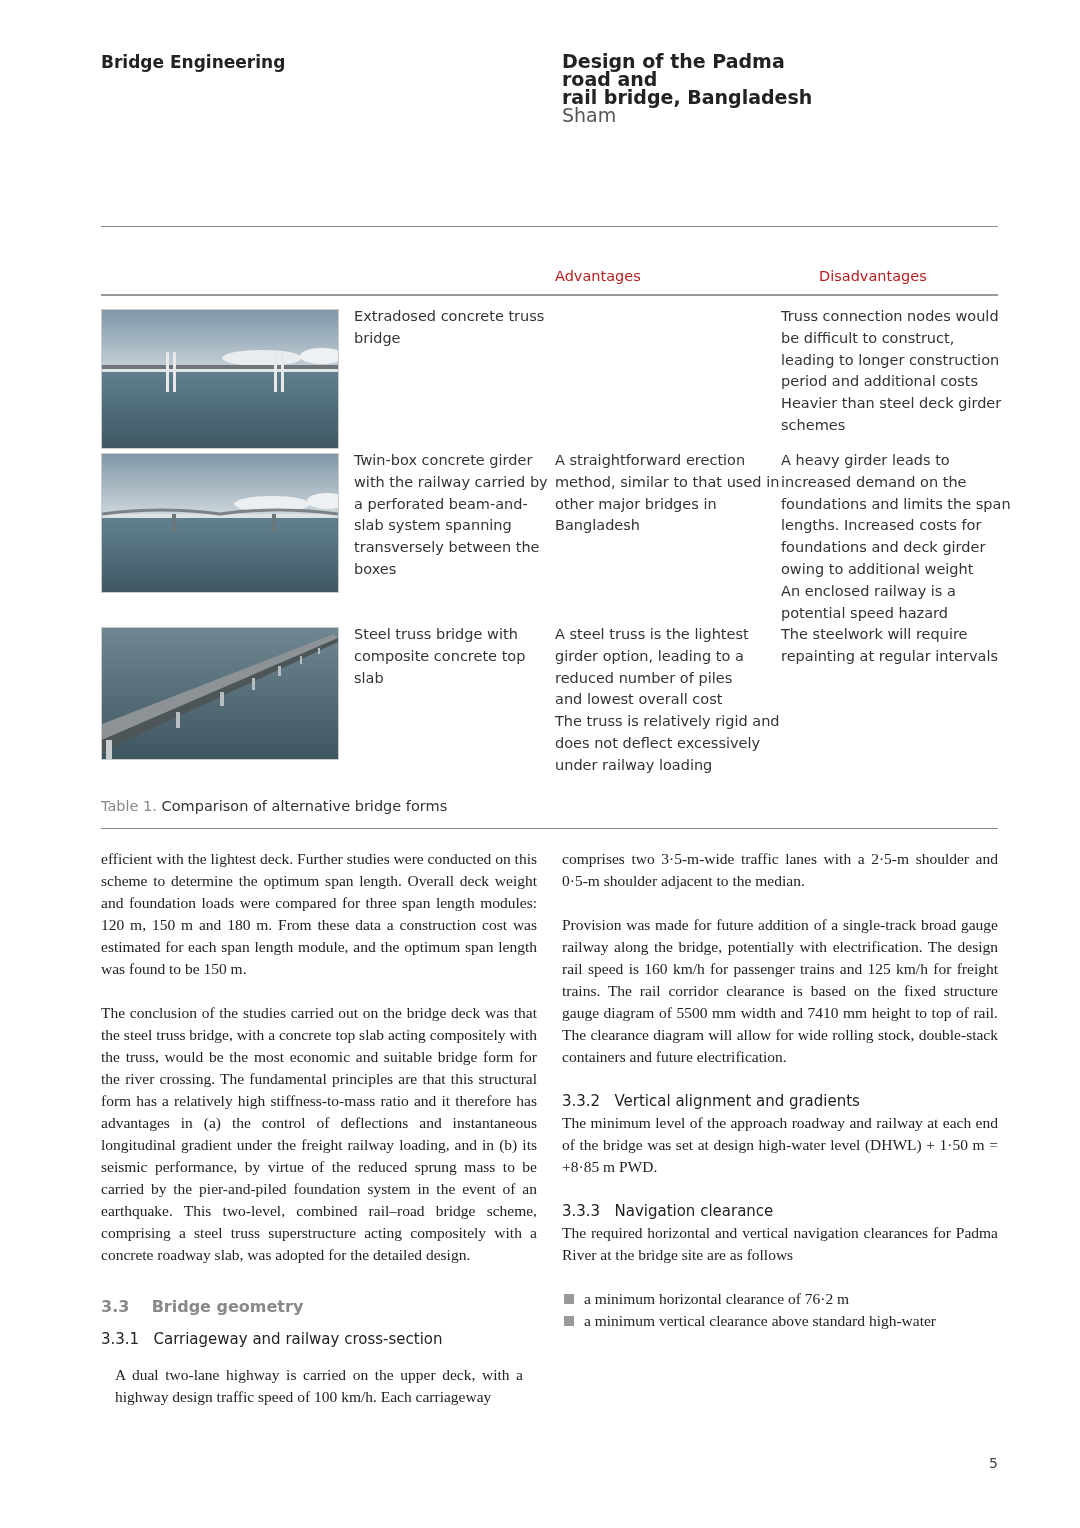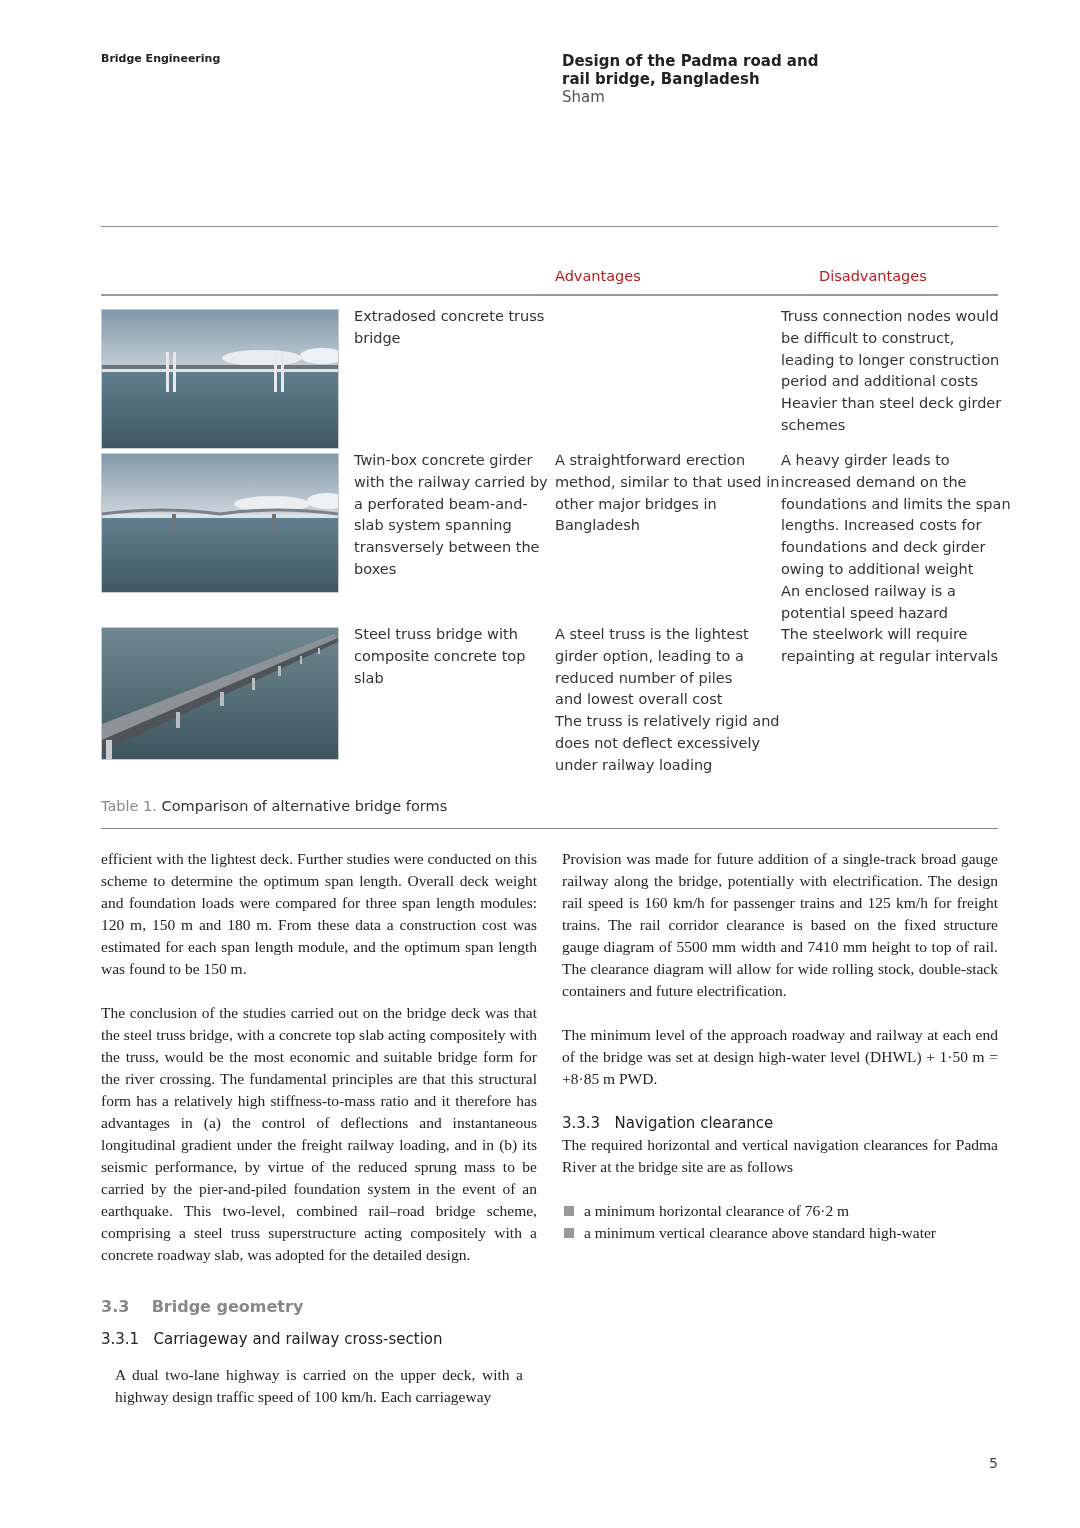--- a/index.html
+++ b/index.html
@@ -1,21 +1,21 @@
 <!DOCTYPE html>
 <html><head>
 <meta charset="utf-8">
 <style>
   html, body { margin:0; padding:0; background:#ffffff; }
   body { width:1080px; height:1528px; position:relative; overflow:hidden; color:#222; }
   .sans { font-family:"DejaVu Sans", "Liberation Sans", sans-serif; }
   .serif { font-family:"Liberation Serif", "DejaVu Serif", serif; }
 
-  .hdr-left { position:absolute; left:101px; top:52px; font-size:11px; font-weight:bold; color:#222; }
-  .hdr-right { position:absolute; left:562px; top:52px; width:260px; font-size:15px; line-height:18px; color:#222; }
+  .hdr-left { position:absolute; left:101px; top:52px; font-size:17px; font-weight:bold; color:#222; }
+  .hdr-right { position:absolute; left:562px; top:52px; width:260px; font-size:19px; line-height:18px; color:#222; }
   .hdr-right .t { font-weight:bold; }
   .hdr-right .a { color:#555; font-weight:normal; }
 
   .rule { position:absolute; left:101px; width:897px; height:1px; background:#8a8a8a; }
 
   .th { position:absolute; top:268px; font-size:14.5px; color:#b91c1c; }
   .row { position:absolute; left:101px; width:897px; }
   .img { position:absolute; left:0; width:236px; height:138px; border:1px solid #ccc; overflow:hidden; }
   .cell { position:absolute; font-size:14.5px; line-height:21.8px; color:#333; }
   .cell div { white-space:nowrap; }
@@ -181,21 +181,23 @@
 
 <div class="col serif" style="left:101px;top:848px">
   <p class="para">efficient with the lightest deck. Further studies were conducted on this scheme to determine the optimum span length. Overall deck weight and foundation loads were compared for three span length modules: 120 m, 150 m and 180 m. From these data a construction cost was estimated for each span length module, and the optimum span length was found to be 150 m.</p>
   <p class="para">The conclusion of the studies carried out on the bridge deck was that the steel truss bridge, with a concrete top slab acting compositely with the truss, would be the most economic and suitable bridge form for the river crossing. The fundamental principles are that this structural form has a relatively high stiffness-to-mass ratio and it therefore has advantages in (a) the control of deflections and instantaneous longitudinal gradient under the freight railway loading, and in (b) its seismic performance, by virtue of the reduced sprung mass to be carried by the pier-and-piled foundation system in the event of an earthquake. This two-level, combined rail–road bridge scheme, comprising a steel truss superstructure acting compositely with a concrete roadway slab, was adopted for the detailed design.</p>
   <div class="sec3 sans" style="margin-top:30px"><span>3.3</span>&nbsp;&nbsp;&nbsp;&nbsp;<span>Bridge geometry</span></div>
   <div class="sub sans" style="white-space:pre">3.3.1   Carriageway and railway cross-section</div>
   <p class="para" style="margin:14px">A dual two-lane highway is carried on the upper deck, with a highway design traffic speed of 100 km/h. Each carriageway</p>
 </div>
 
 <div class="col serif" style="left:562px;top:848px">
+  <p class="para">comprises two 3·5-m-wide traffic lanes with a 2·5-m shoulder and 0·5-m shoulder adjacent to the median.</p>
   <p class="para">Provision was made for future addition of a single-track broad gauge railway along the bridge, potentially with electrification. The design rail speed is 160 km/h for passenger trains and 125 km/h for freight trains. The rail corridor clearance is based on the fixed structure gauge diagram of 5500 mm width and 7410 mm height to top of rail. The clearance diagram will allow for wide rolling stock, double-stack containers and future electrification.</p>
+  <div class="sub sans" style="white-space:pre">3.3.2   Vertical alignment and gradients</div>
   <p class="para">The minimum level of the approach roadway and railway at each end of the bridge was set at design high-water level (DHWL) + 1·50 m = +8·85 m PWD.</p>
   <div class="sub sans" style="white-space:pre">3.3.3   Navigation clearance</div>
   <p class="para">The required horizontal and vertical navigation clearances for Padma River at the bridge site are as follows</p>
   <div class="bul"><span class="sq"></span><span>a minimum horizontal clearance of 76·2 m</span></div>
   <div class="bul"><span class="sq"></span><span>a minimum vertical clearance above standard high-water</span></div>
 </div>
 
 <div class="pageno sans">5</div>
 
 </body></html>

